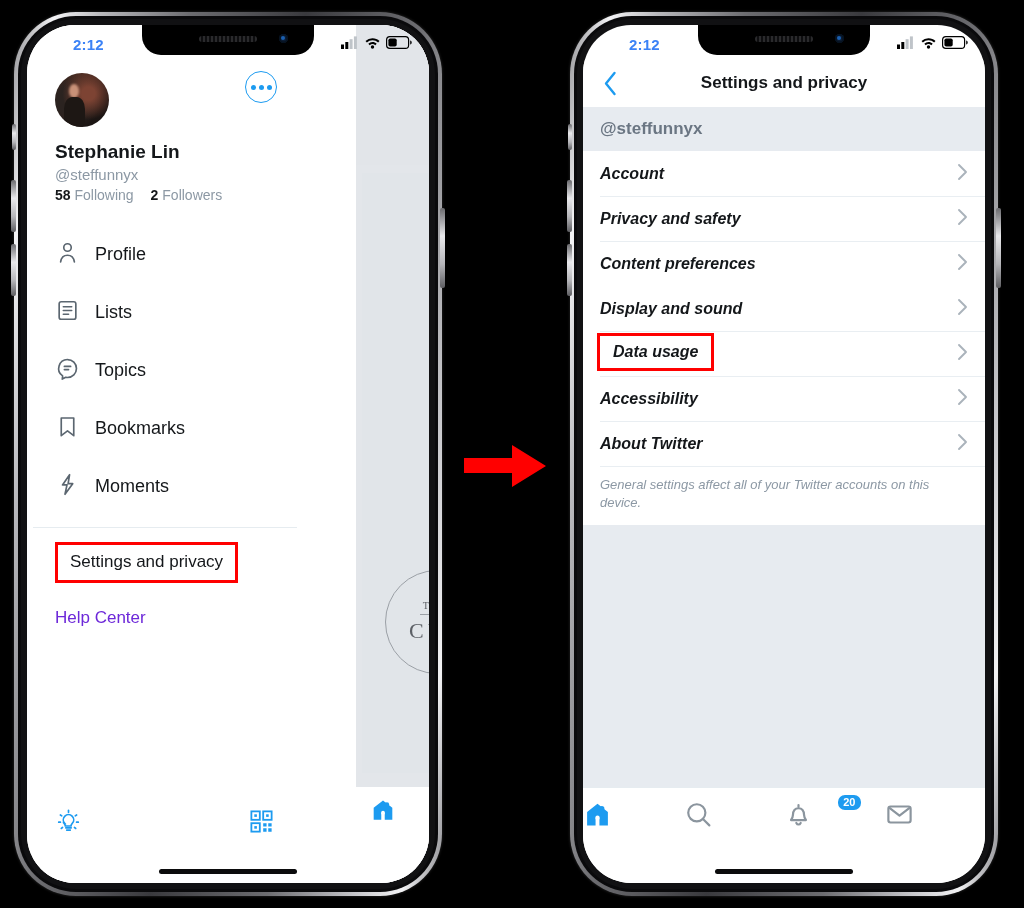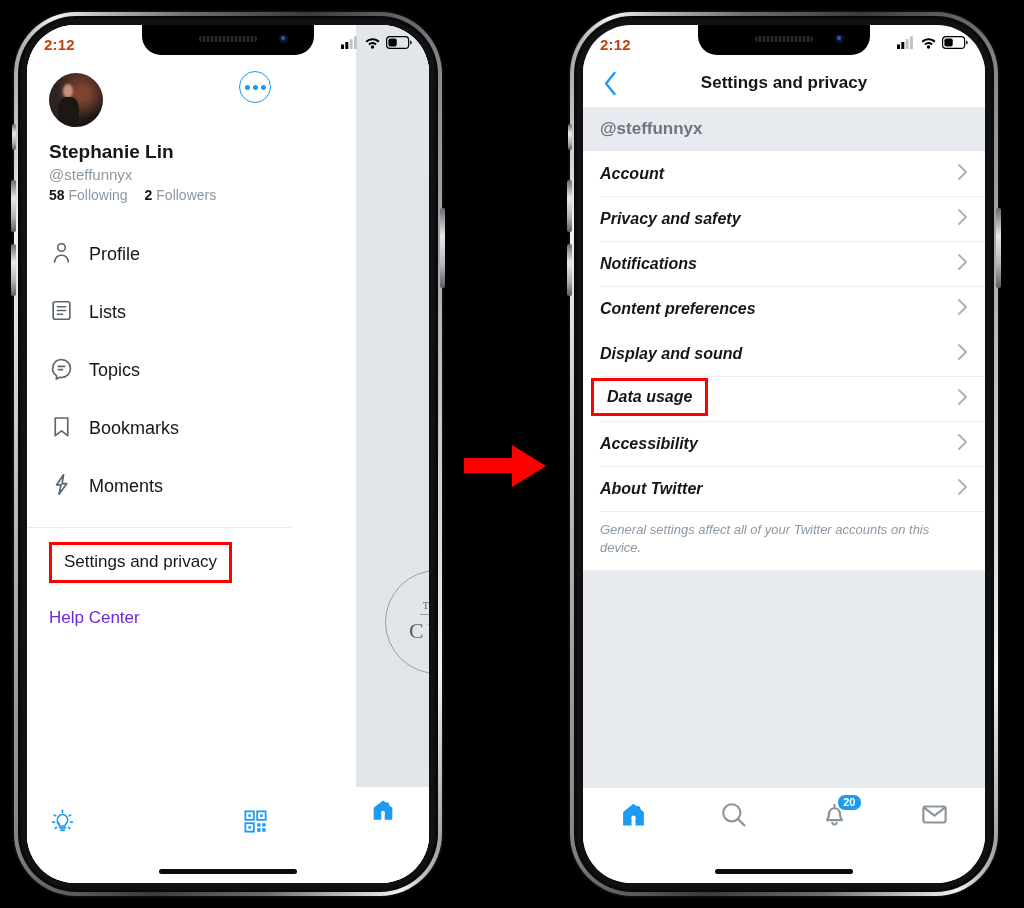--- a/index.html
+++ b/index.html
@@ -66,26 +66,26 @@
   }
   .notch-cam::after {
     content:''; position:absolute; top:2px; left:2px;
     width:4px; height:4px; border-radius:50%; background:#1b5fb0;
   }
   .statusbar {
     position: absolute; top: 0; left: 0; right: 0; height: 34px;
     display: flex; align-items: center; justify-content: space-between;
     padding: 0 17px; z-index: 7;
   }
-  .clock { font-size: 15px; font-weight: bold; color: #c2410c; letter-spacing: .2px; padding-top: 4px; }
+  .clock { font-size: 15px; font-weight: bold; color: #3b82f6; letter-spacing: .2px; padding-top: 4px; margin-left: 29px; }
   .status-right { display: flex; align-items: center; gap: 5px; padding-top: 4px; }
 
   
   .drawer {
-    position: absolute; top: 0; left: 0; bottom: 0;
+    position: absolute; top: 0; left: 6px; bottom: 0;
     width: 264px; background: #fff; z-index: 5;
     display: flex; flex-direction: column; justify-content: center;
   }
   .under-app {
     position: absolute; top: 0; left: 0; right: 0; bottom: 0;
     background: #fff;
   }
   .under-dim {
     position: absolute; top: 0; left: 329px; right: 0; bottom: 0;
     background: rgba(225,228,232,.93); z-index: 6;
@@ -190,21 +190,21 @@
     padding: 0 17px; height: 45px; cursor: pointer;
     background: #fff;
   }
   .row + .row::before {
     content: ''; position: absolute; top: 0; left: 17px; right: 0;
     height: 1px; background: #e9eef2;
   }
   .row-label { font-size: 16px; font-weight: bold; color: #14171a; }
   .row-red { padding: 0; height: 45px; }
   .row-red .redbox {
-    position: absolute; left: 8px; top: 2px;
+    position: absolute; left: 14px; top: 2px;
     border: 3px solid #f00; background: #fff;
     padding: 7px 13px 7px 13px; z-index: 3;
   }
   .row-red .redbox .row-label { display: block; }
   .footnote {
     background: #fff; padding: 10px 17px 14px 17px;
     font-size: 13px; color: #8c98a4; line-height: 1.35;
     position: relative;
   }
   .footnote::before {
@@ -215,21 +215,21 @@
   .settings-body {
     position: absolute; top: 82px; left: 0; right: 0; bottom: 96px;
     display: flex; flex-direction: column; background: #e7ebf0;
   }
 
   .tabbar {
     position: absolute; left: 0; right: 0; bottom: 0; height: 96px;
     background: #fff; border-top: 1px solid #e6ecf0;
     display: flex; align-items: flex-start; padding-top: 12px;
   }
-  .tab { flex: 1; display: flex; justify-content: center; position: relative; cursor: pointer; }
+  .tab { flex: 1; display: flex; position: relative; cursor: pointer; }
   .badge {
     position: absolute; top: -7px; left: 50%; margin-left: 2px;
     background: #1d9bf0; color: #fff; font-size: 11px; font-weight: bold;
     border-radius: 9px; padding: 1px 5px 2px 5px; line-height: 1.1;
     border: 2px solid #fff;
   }
   .homebar {
     position: absolute; bottom: 9px; left: 50%; transform: translateX(-50%);
     width: 138px; height: 5px; border-radius: 3px; background: #0b0b0c;
     z-index: 9;
@@ -441,26 +441,20 @@
                   <path d="M2 2l7 7-7 7"></path>
                 </svg></span>
           </div>
           <div class="row">
             <span class="row-label">Privacy and safety</span>
             <span><svg width="11" height="18" viewBox="0 0 11 18" fill="none" stroke="#aab3bb" stroke-width="1.9" stroke-linecap="round" stroke-linejoin="round">
                   <path d="M2 2l7 7-7 7"></path>
                 </svg></span>
           </div>
           <div class="row">
-            <span class="row-label">Notifications</span>
-            <span><svg width="11" height="18" viewBox="0 0 11 18" fill="none" stroke="#aab3bb" stroke-width="1.9" stroke-linecap="round" stroke-linejoin="round">
-                  <path d="M2 2l7 7-7 7"></path>
-                </svg></span>
-          </div>
-          <div class="row">
             <span class="row-label">Content preferences</span>
             <span><svg width="11" height="18" viewBox="0 0 11 18" fill="none" stroke="#aab3bb" stroke-width="1.9" stroke-linecap="round" stroke-linejoin="round">
                   <path d="M2 2l7 7-7 7"></path>
                 </svg></span>
           </div>
         </div>
 
         <div class="rows">
           <div class="row">
             <span class="row-label">Display and sound</span>

